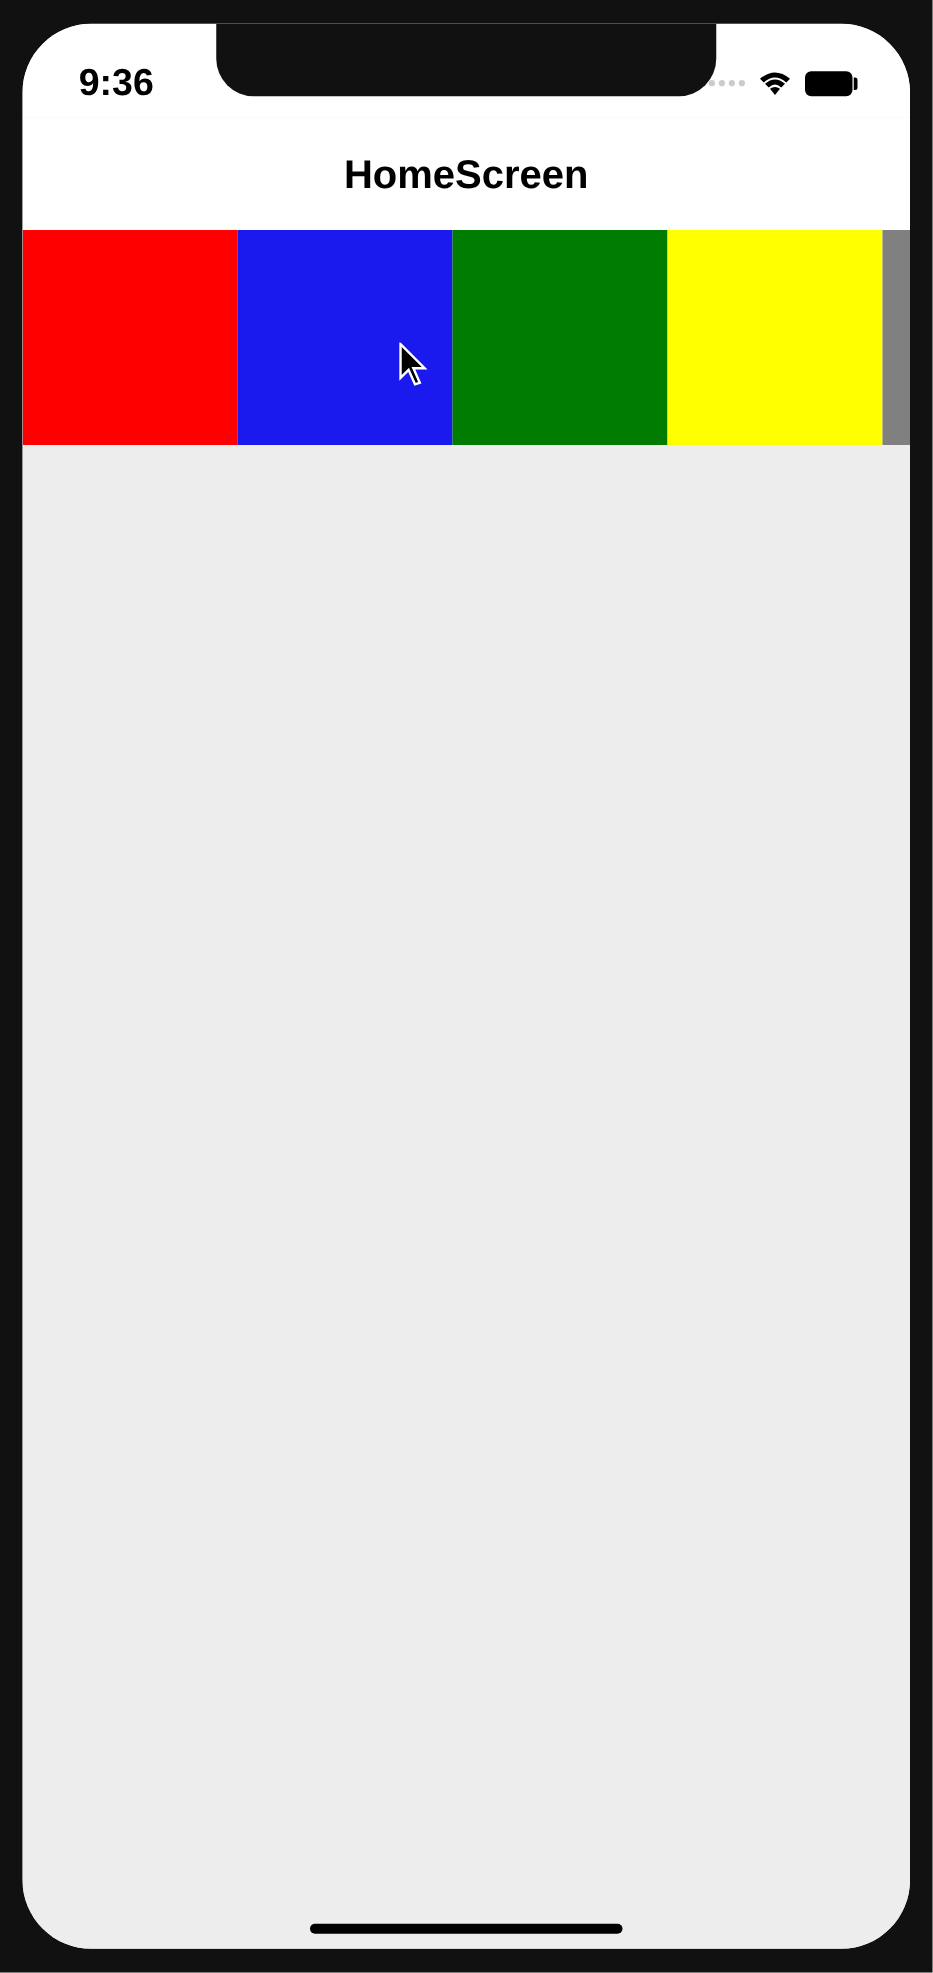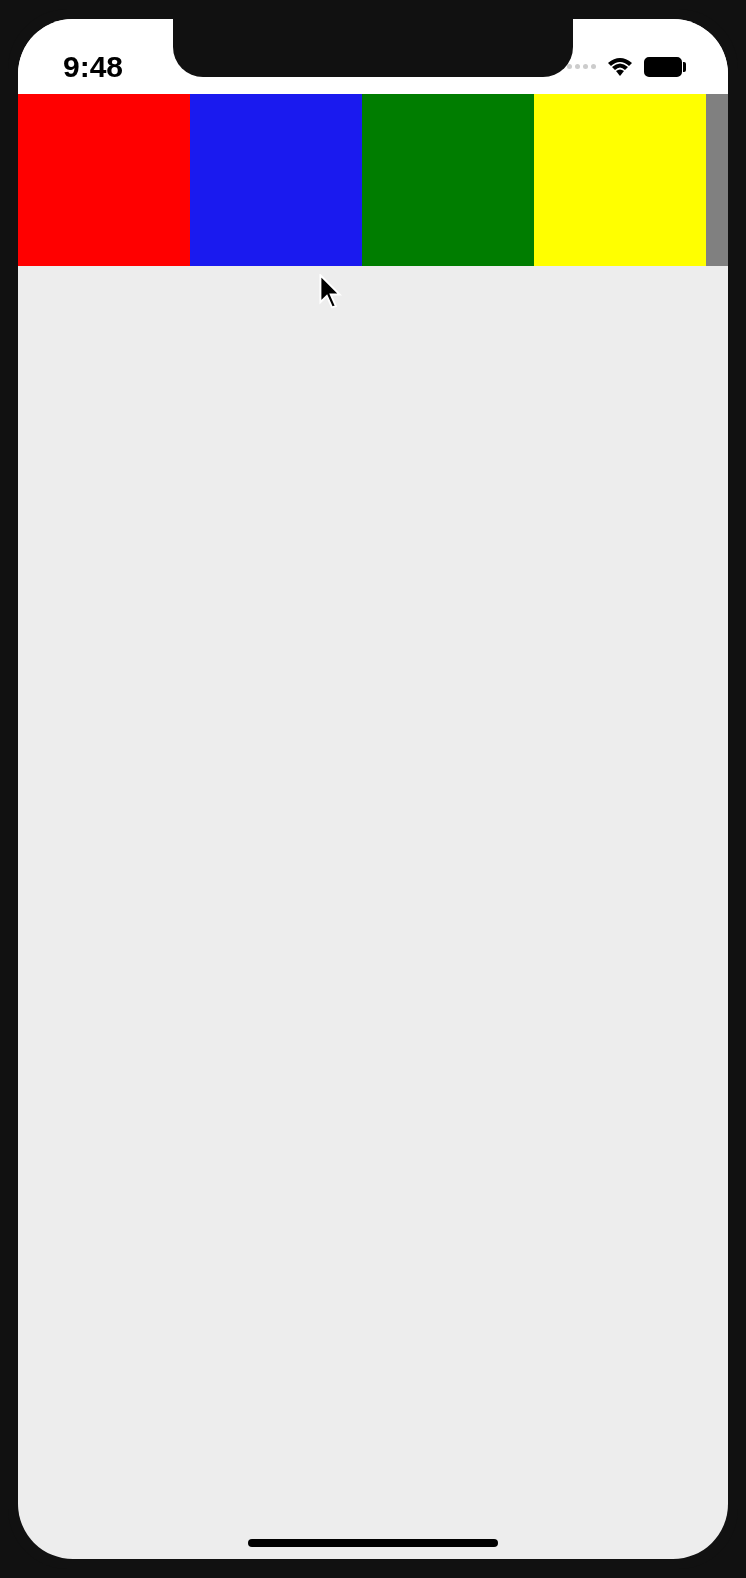--- a/index.html
+++ b/index.html
@@ -149,21 +149,21 @@
     }
   </style>
 </head>
 <body>
 
 <div class="phone-frame">
   <div class="screen">
     <div class="notch"></div>
 
     <div class="status-bar">
-      <div class="status-time">9:48</div>
+      <div class="status-time">9:36</div>
       <div class="status-right">
         <div class="dots">
           <div class="dot"></div>
           <div class="dot"></div>
           <div class="dot"></div>
           <div class="dot"></div>
         </div>
         <div class="wifi-icon">
           <svg viewBox="0 0 28 22" width="28" height="22">
             <path d="M14 20 L10 15 Q14 12 18 15 Z" fill="#000"></path>
@@ -171,20 +171,23 @@
             <path d="M2 7 Q14 -3 26 7 L23 10 Q14 2 5 10 Z" fill="#000"></path>
           </svg>
         </div>
         <div class="battery-icon">
           <div class="battery-body"></div>
           <div class="battery-tip"></div>
         </div>
       </div>
     </div>
 
+    <div class="nav-bar">
+      <div class="nav-title">HomeScreen</div>
+    </div>
 
     <div class="content">
       <div class="color-row" id="color-row">
       <div class="color-tile" style="background: rgb(255, 0, 0);"></div>
           <div class="color-tile" style="background: rgb(26, 26, 239);"></div>
           <div class="color-tile" style="background: rgb(0, 125, 0);"></div>
           <div class="color-tile" style="background: rgb(255, 255, 0);"></div>
           <div class="color-tile" style="background: rgb(128, 128, 128);"></div>
         </div>
     </div>

